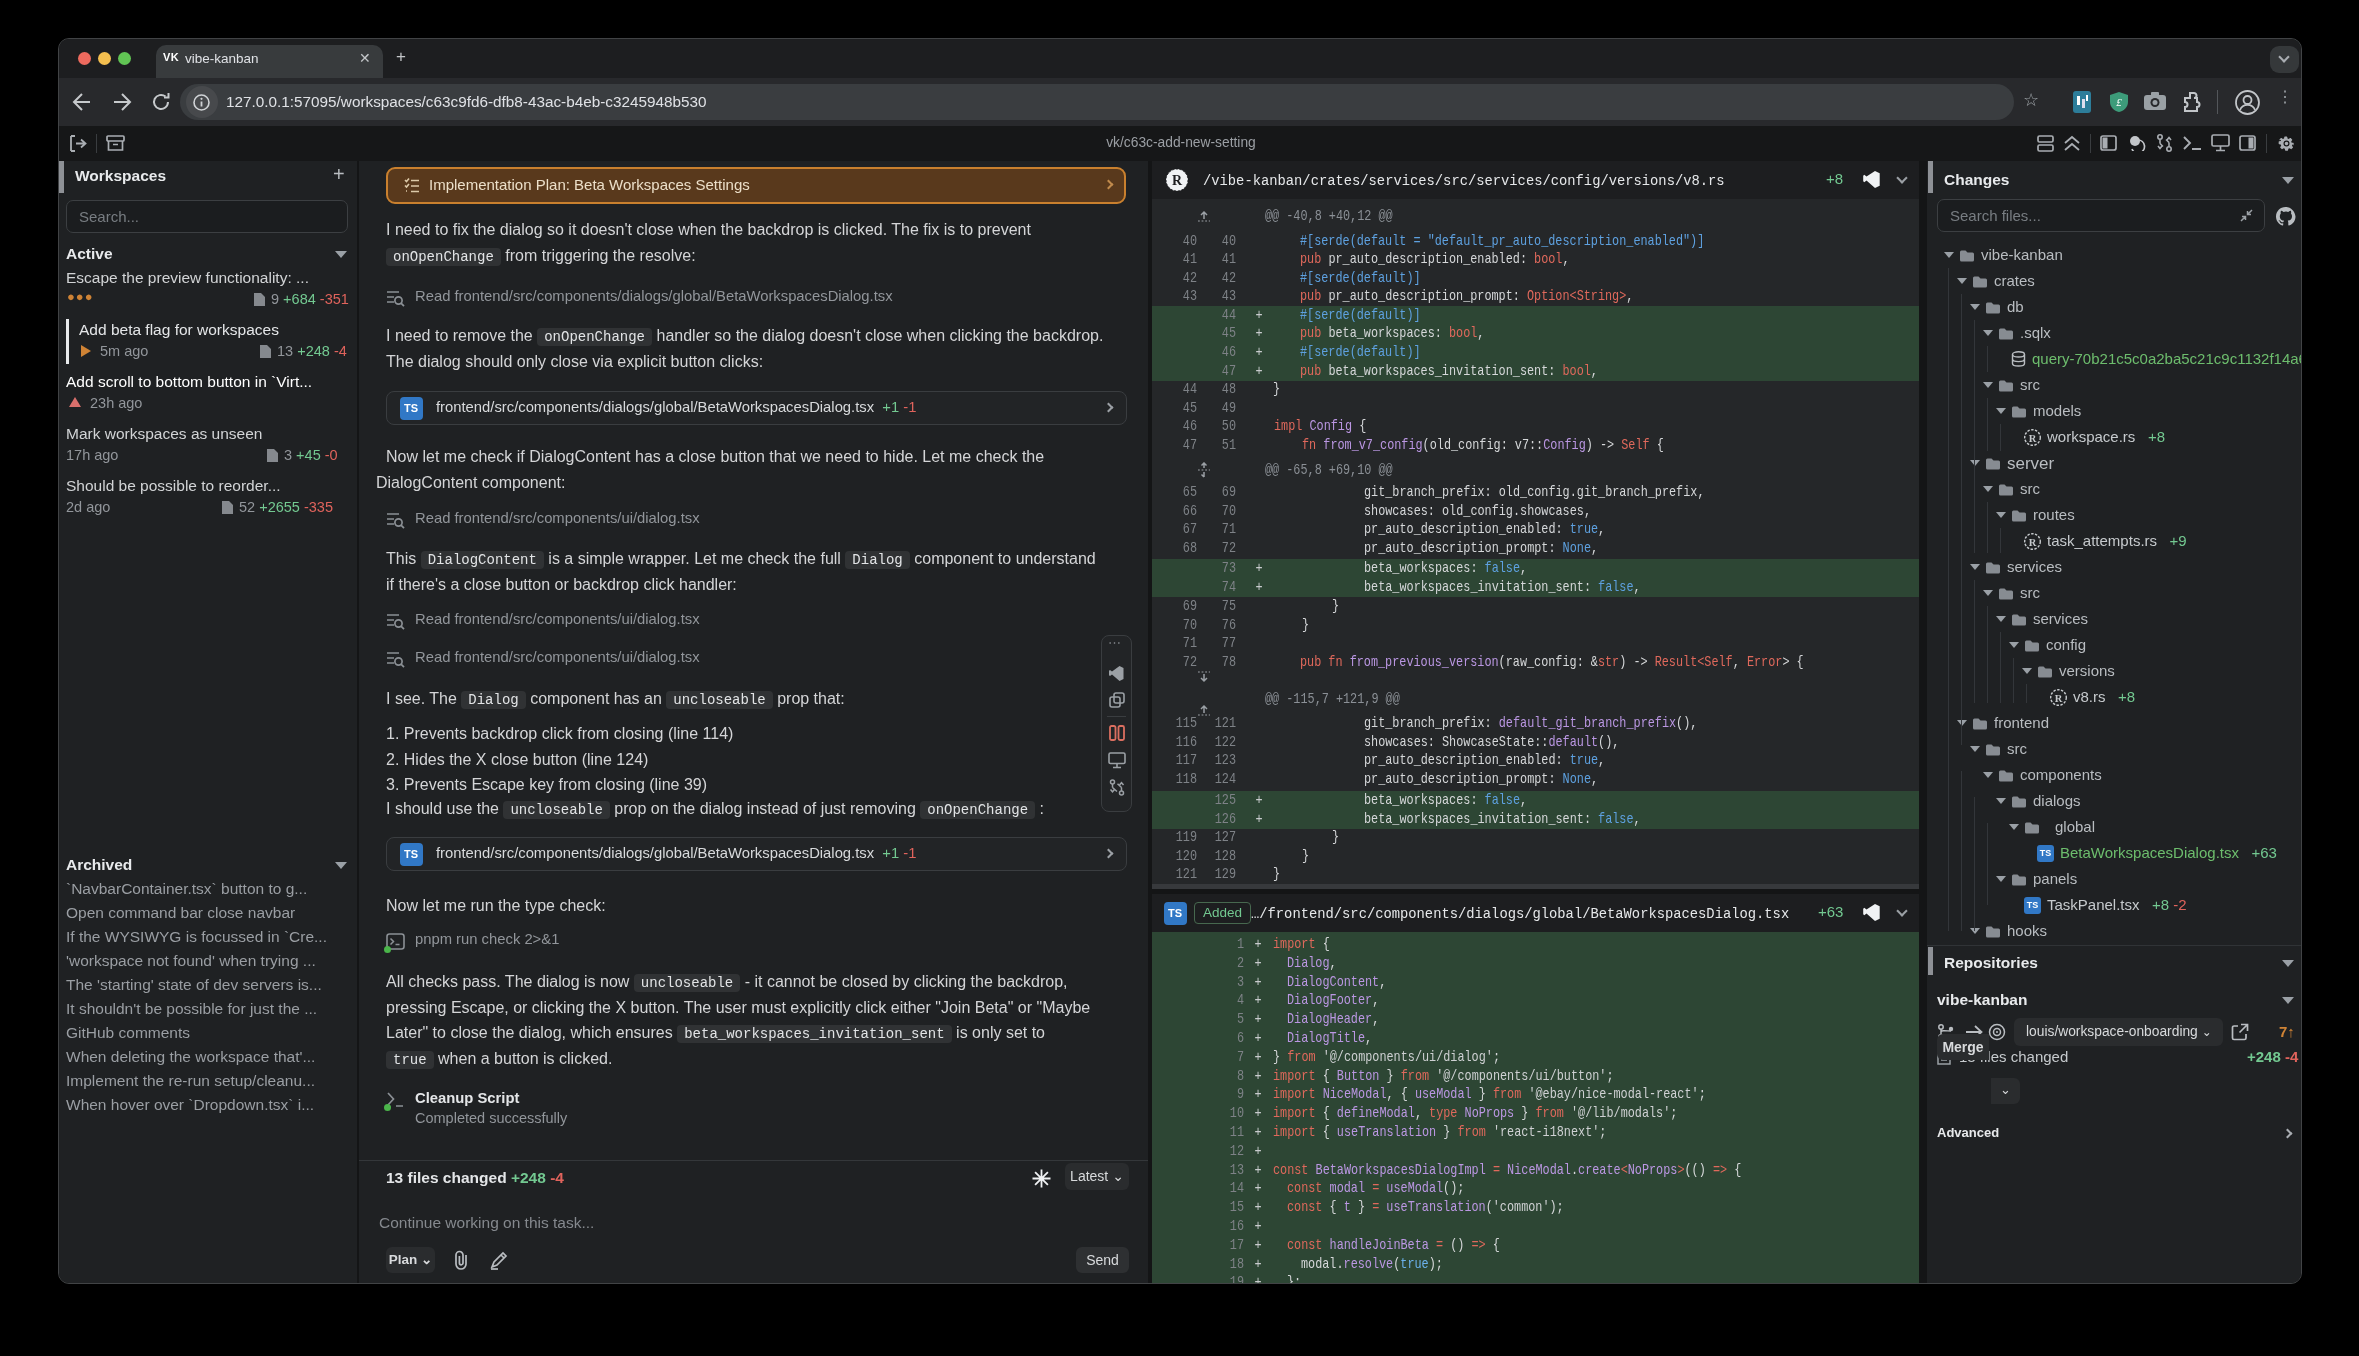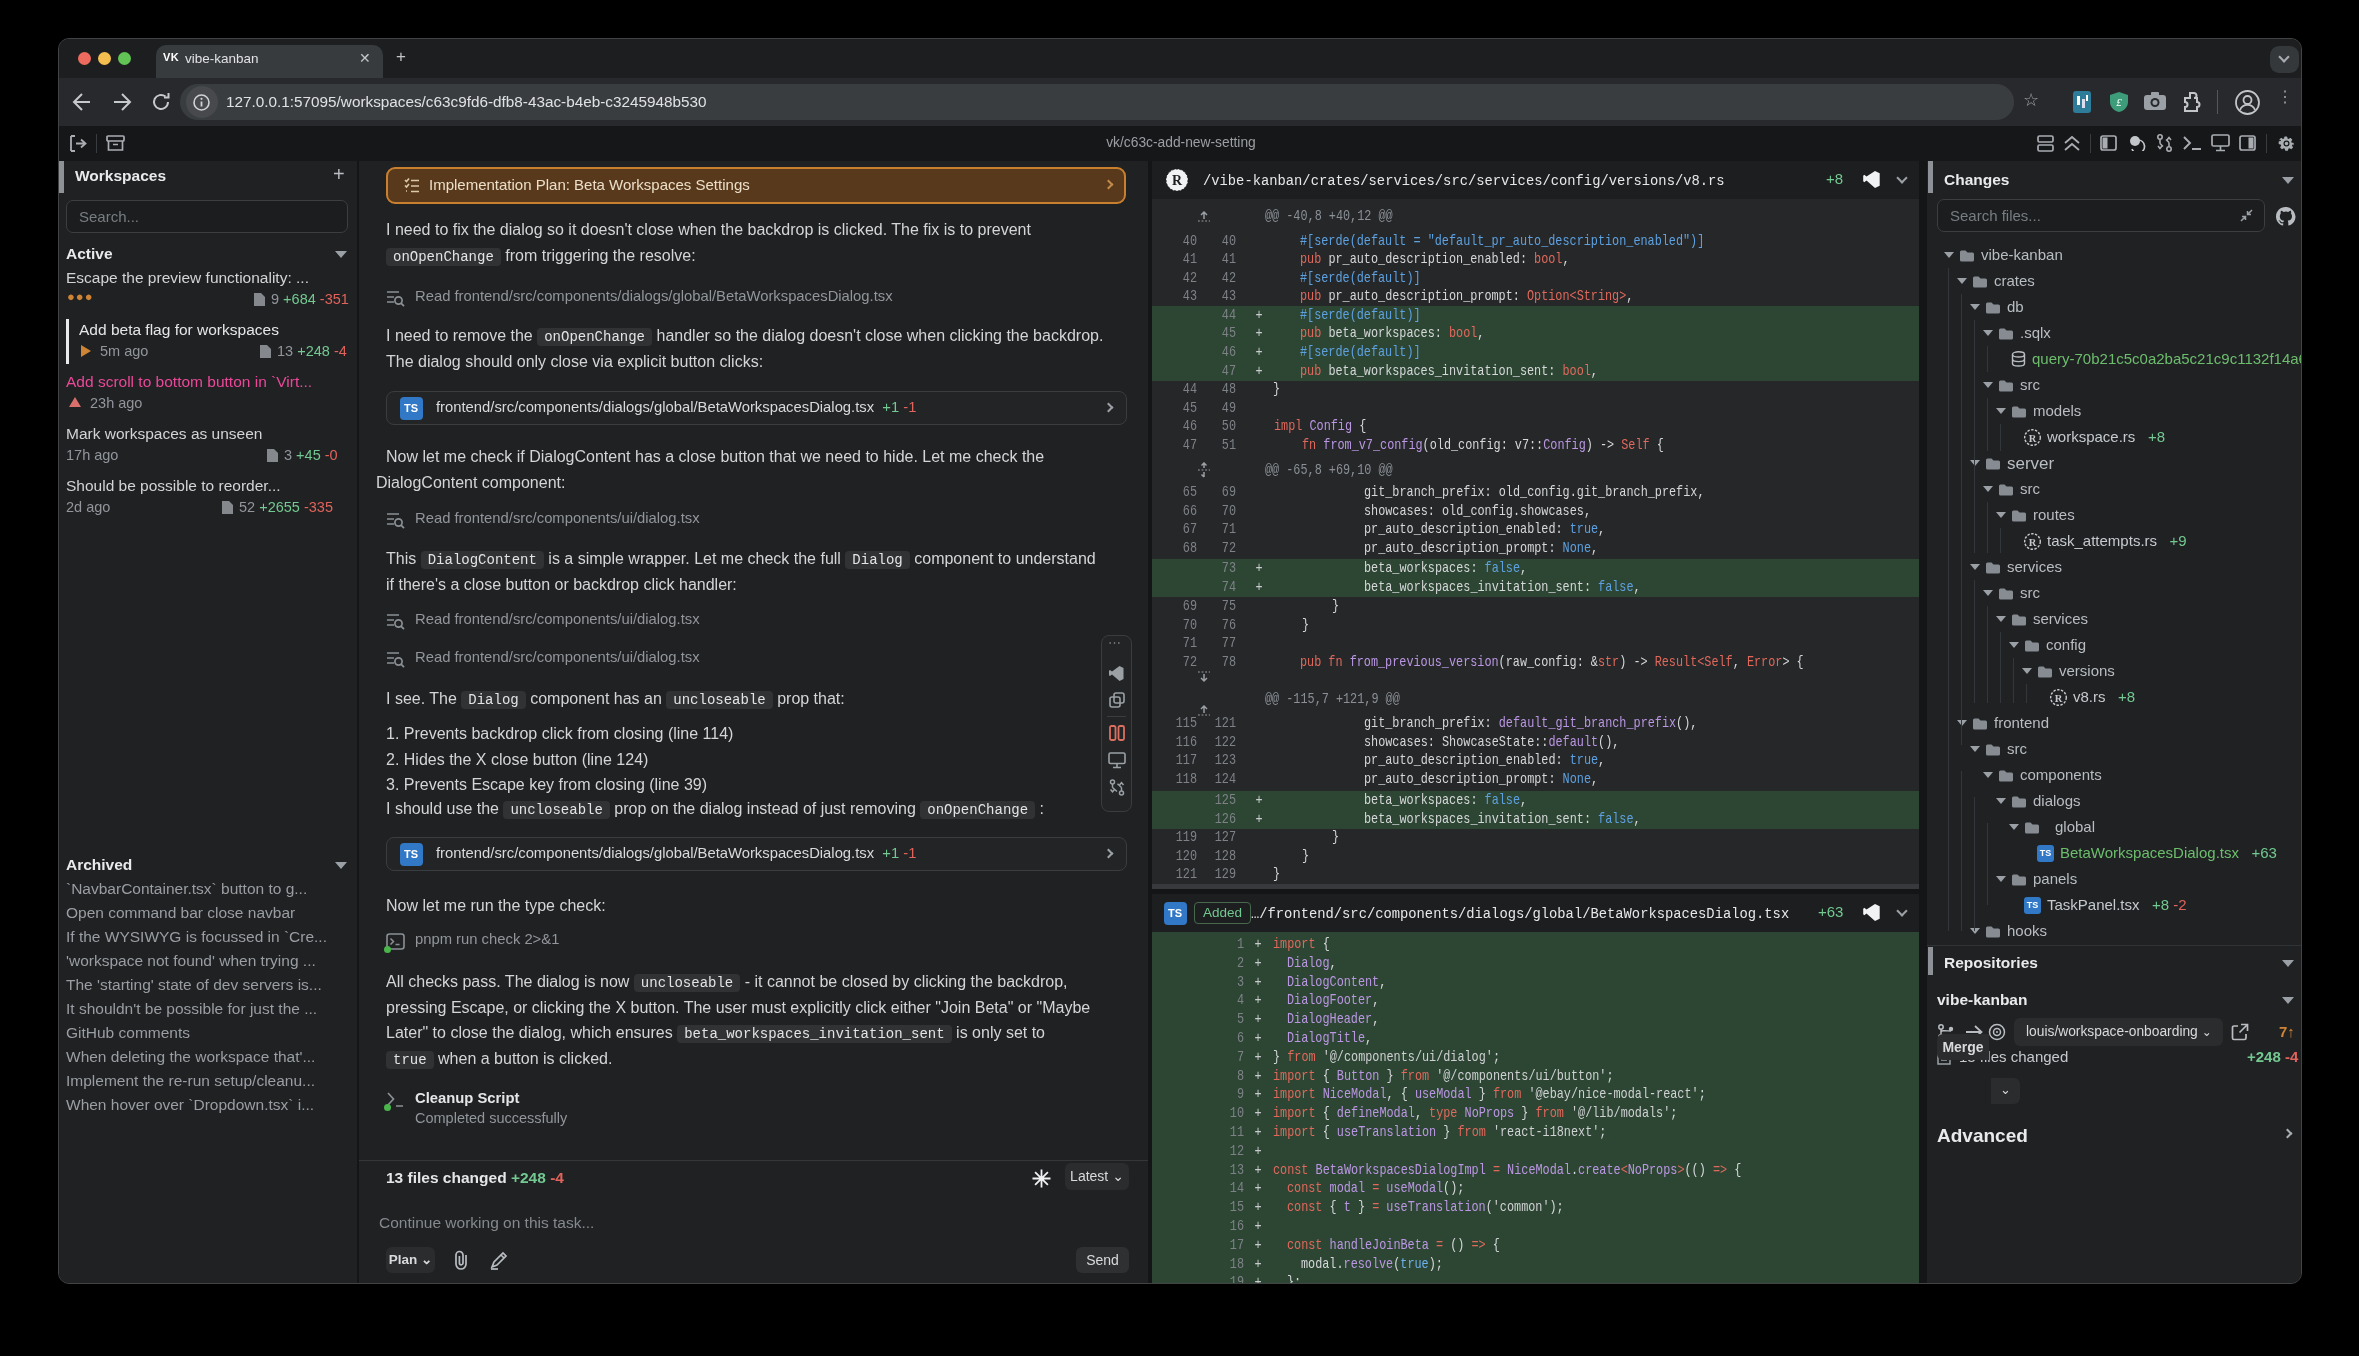--- a/index.html
+++ b/index.html
@@ -159,21 +159,21 @@
 <div class="ab" style="left:7px;top:158px;width:3px;height:45px;background:#e8eaec"></div>
 <div class="t" style="left:20px;top:160px;color:#e4e6e8">Add beta flag for workspaces</div>
 <svg class="ab" style="left:21px;top:183px" width="12" height="14">
         <path d="M1 1 L11 7 L1 13 Z" fill="#cf8335"></path>
       </svg>
 <div class="t dim" style="left:41px;top:182px;font-size:14.5px">5m ago</div>
 <svg class="ab" style="left:200px;top:183px" width="13" height="15">
         <path d="M1 1 h7 l4 4 v9 h-11 Z" fill="#85898e"></path>
       </svg>
 <div class="t dim" style="left:218px;top:182px;font-size:14.5px">13 <span class="grn">+248</span> <span class="red">-4</span></div>
-<div class="t" style="left:7px;top:212px;color:#ec4899">Add scroll to bottom button in `Virt...</div>
+<div class="t" style="left:7px;top:212px;color:#ffffff">Add scroll to bottom button in `Virt...</div>
 <svg class="ab" style="left:9px;top:235px" width="14" height="12">
         <path d="M7 1 L13 11 H1 Z" fill="#d9706c"></path>
       </svg>
 <div class="t dim" style="left:31px;top:234px;font-size:14.5px">23h ago</div>
 <div class="t" style="left:7px;top:264px;color:#d2d4d6">Mark workspaces as unseen</div>
 <div class="t dim" style="left:7px;top:286px;font-size:14.5px">17h ago</div>
 <svg class="ab" style="left:207px;top:287px" width="13" height="15">
         <path d="M1 1 h7 l4 4 v9 h-11 Z" fill="#85898e"></path>
       </svg>
 <div class="t dim" style="left:225px;top:286px;font-size:14.5px">3 <span class="grn">+45</span> <span class="red">-0</span></div>
@@ -612,16 +612,16 @@
       </svg>
 <div class="t org" style="left:352px;top:862px;font-size:15px;font-weight:bold">7↑</div>
 <svg class="ab" style="left:10px;top:888px" width="14" height="16">
         <path d="M1 1 h8 l4 4 v10 h-12 Z" fill="none" stroke="#9ba0a5" stroke-width="1.5"></path>
         <path d="M4 8 h6 M4 11 h6" stroke="#9ba0a5" stroke-width="1.3"></path>
       </svg>
 <div class="t" style="left:32px;top:887px;font-size:15px;color:#c6cacd">13 files changed</div>
 <div class="t" style="left:320px;top:887px;font-size:15px;font-weight:bold"><span class="grn">+248</span> <span class="red">-4</span></div>
 <div class="chip" style="left:10px;top:873px;width:52px;height:26px;line-height:26px;font-size:14px;font-weight:bold;border-radius:6px 0 0 6px">Merge</div>
 <div class="chip" style="left:63px;top:917px;width:30px;height:26px;line-height:24px;font-size:13px;border-radius:0 6px 6px 0;border-left:1px solid #1f2123">⌄</div>
-<div class="t" style="left:10px;top:964px;font-size:19px;font-weight:bold;color:#e8eaec">Advanced</div>
+<div class="t" style="left:10px;top:964px;font-size:13px;font-weight:bold;color:#e8eaec">Advanced</div>
 <div class="cv cvr" style="left:357px;top:969px;width:7px;height:7px"></div>
 </div>
 </div>
 
 </body></html>

